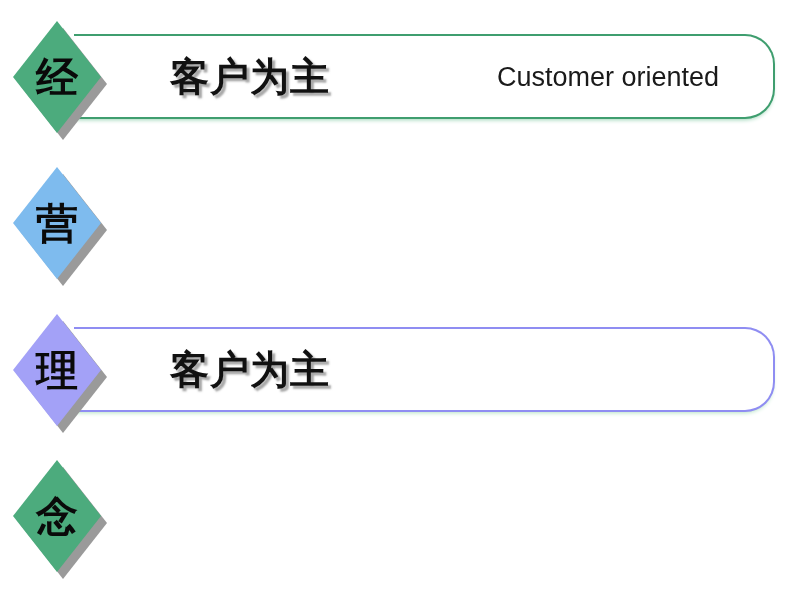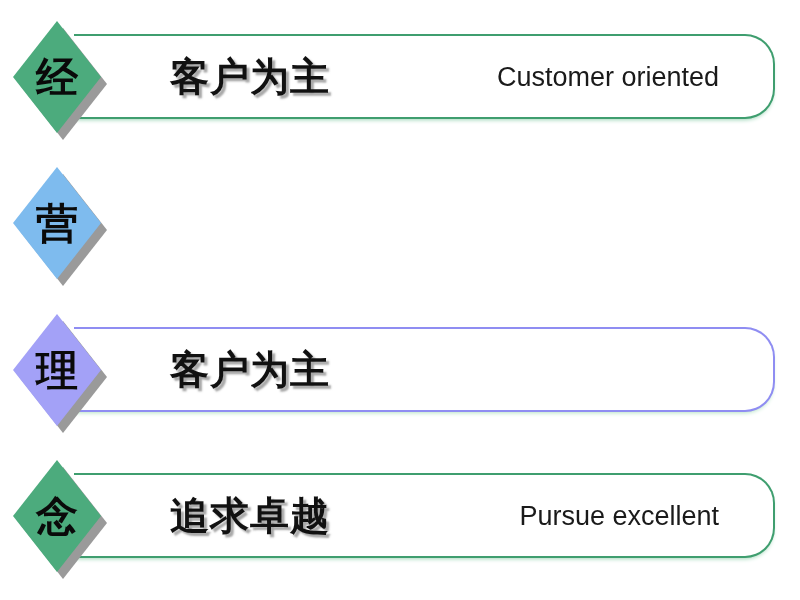--- a/index.html
+++ b/index.html
@@ -150,25 +150,20 @@
     </div>
     <div class="diamond-wrap">
       <div class="diamond-shadow" style="background: rgb(154, 154, 154);"></div>
       <div class="diamond" style="background: rgb(163, 161, 247);">
         <span class="diamond-char">理</span>
       </div>
     </div>
   </div>
 
   <div class="value-row" style="top: 460px;">
-    <div class="bar-wrap" style="color: rgb(63, 158, 111);">
-      <div class="bar" style="box-shadow: rgb(165, 217, 187) 0px 3px 4px -2px;"></div>
-      <span class="cn-text">追求卓越</span>
-      <span class="en-text">Pursue excellent</span>
-    </div>
     <div class="diamond-wrap">
       <div class="diamond-shadow" style="background: rgb(154, 154, 154);"></div>
       <div class="diamond" style="background: rgb(76, 171, 125);">
         <span class="diamond-char">念</span>
       </div>
     </div>
   </div>
 </div>
 
 </body></html>

